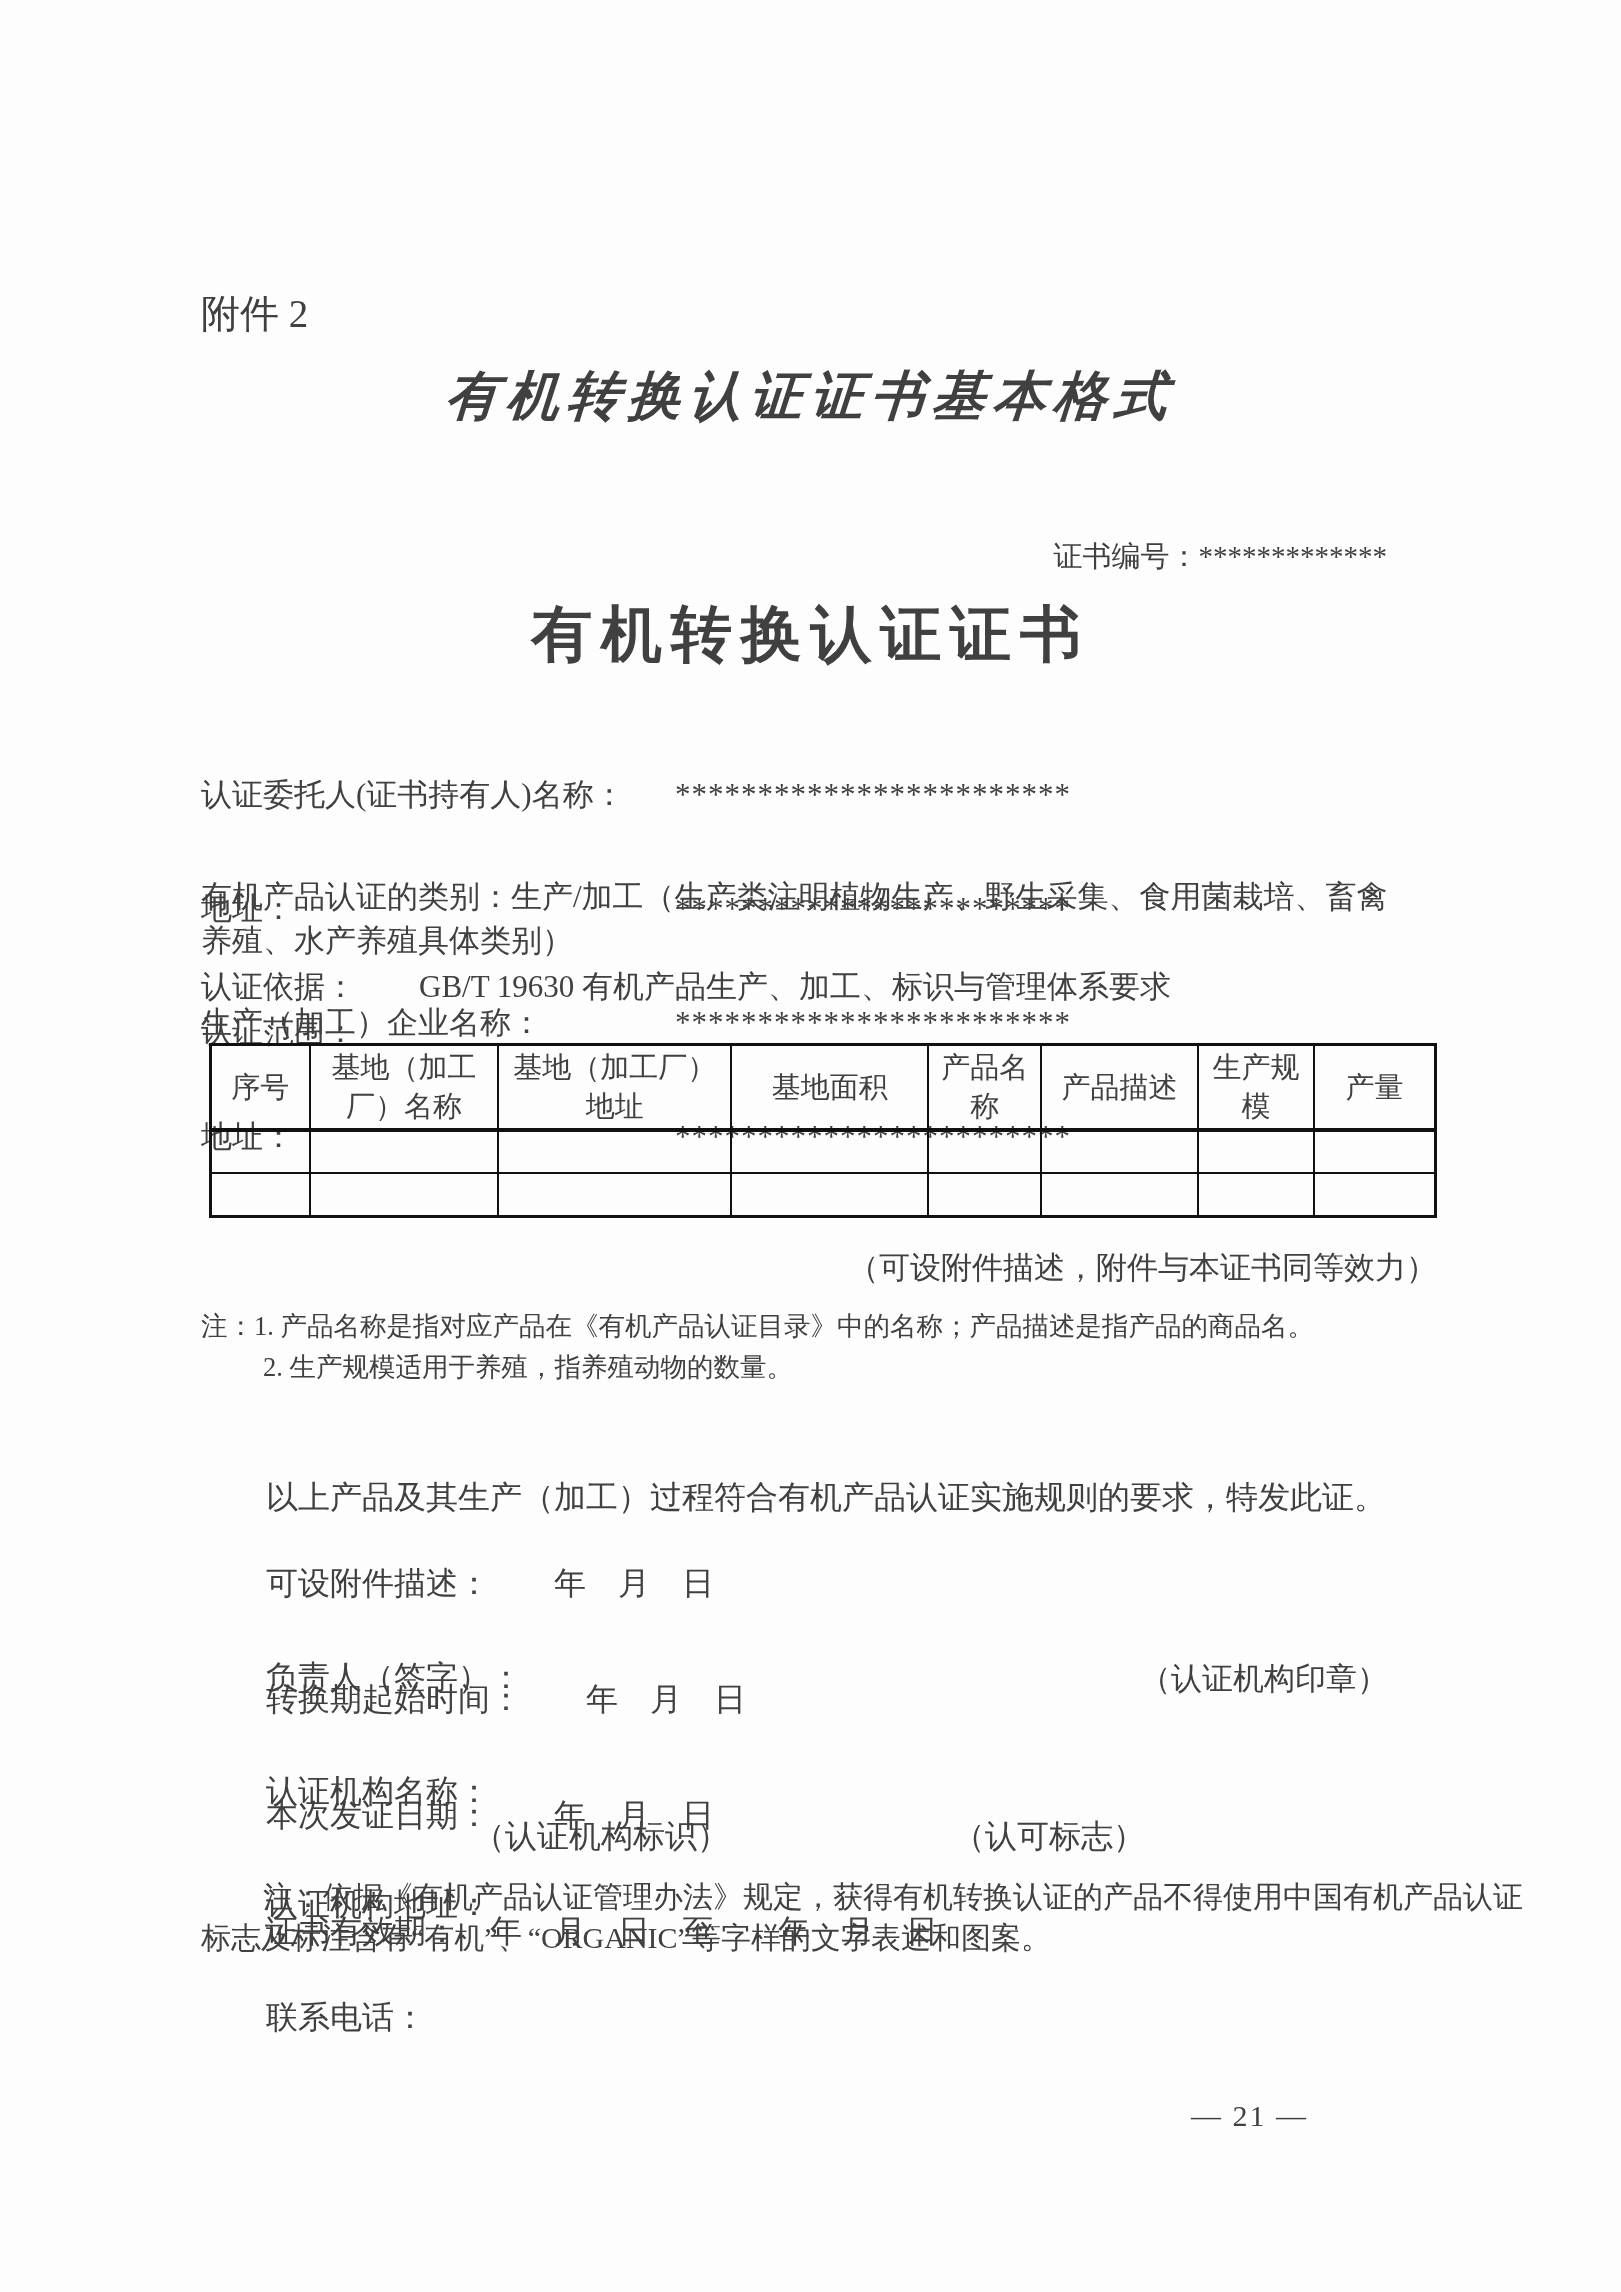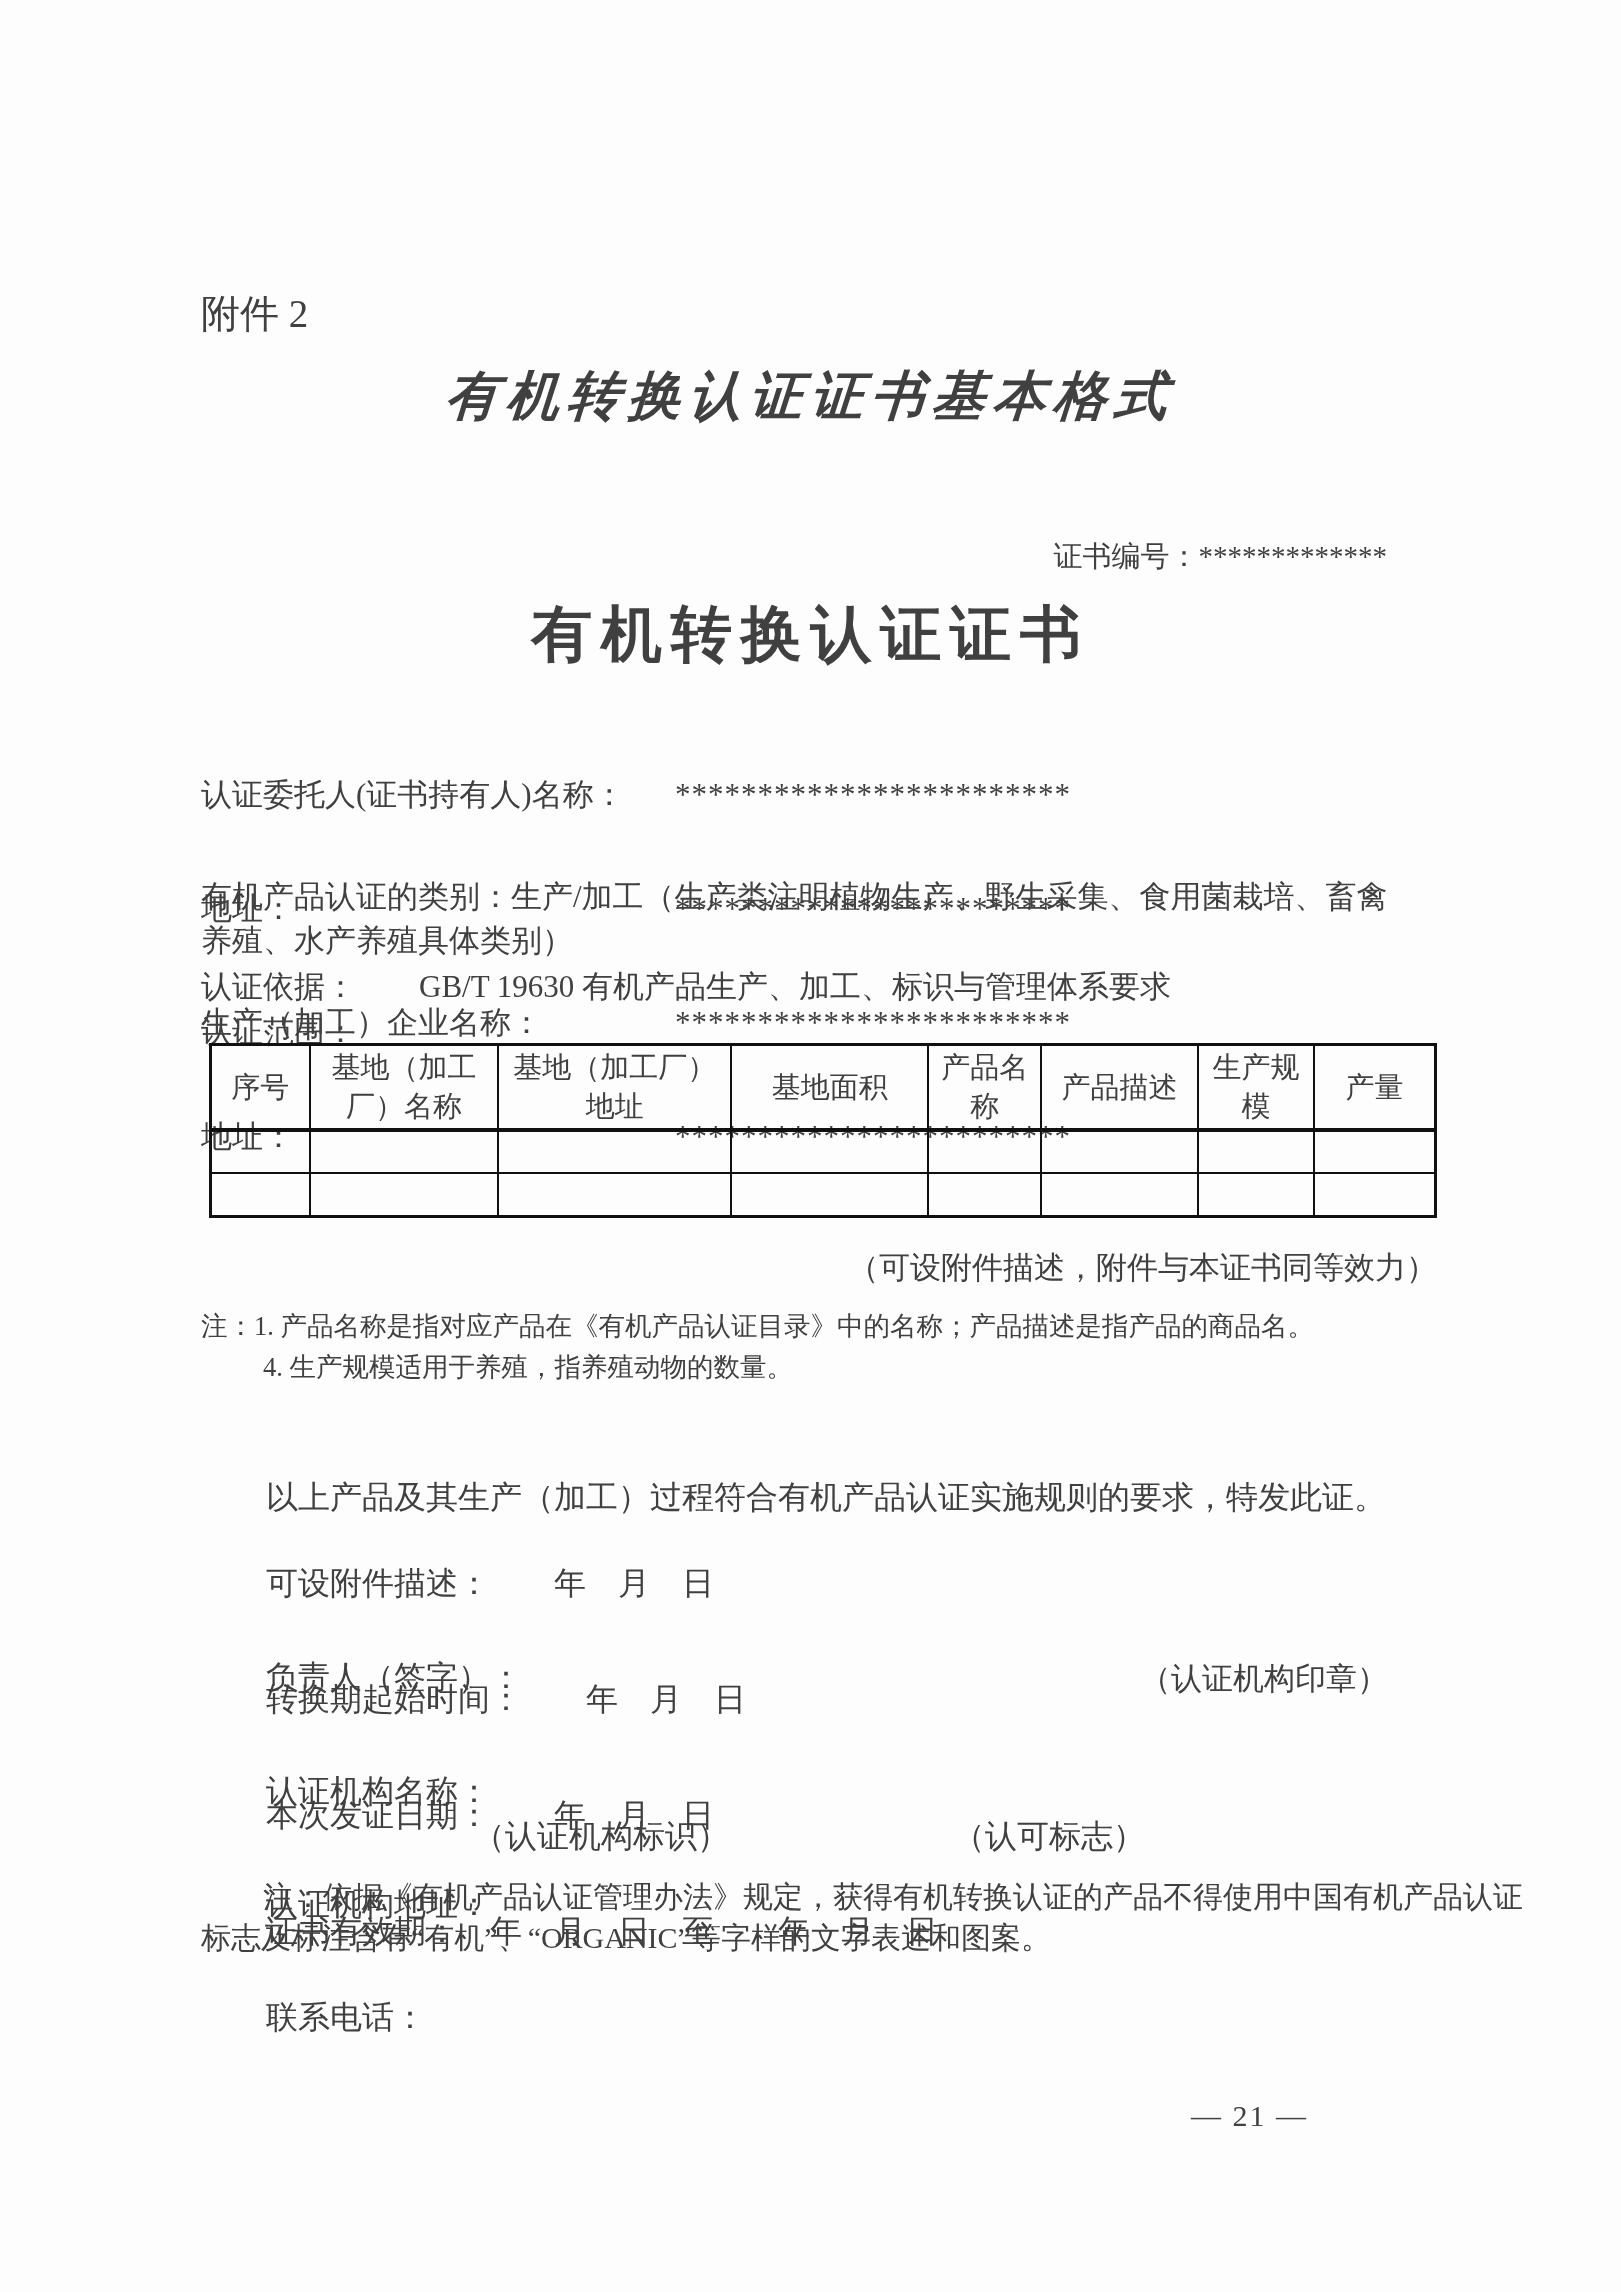--- a/index.html
+++ b/index.html
@@ -162,21 +162,21 @@
         <td></td>
         <td></td>
         <td></td>
       </tr>
     </tbody>
   </table>
 
   <div class="abs attach-note">（可设附件描述，附件与本证书同等效力）</div>
 
   <div class="abs note-1">注：1. 产品名称是指对应产品在《有机产品认证目录》中的名称；产品描述是指产品的商品名。</div>
-  <div class="abs note-2">4. 生产规模适用于养殖，指养殖动物的数量。</div>
+  <div class="abs note-2">2. 生产规模适用于养殖，指养殖动物的数量。</div>
 
   <div class="abs statement">以上产品及其生产（加工）过程符合有机产品认证实施规则的要求，特发此证。</div>
 
   <div class="abs dates">
     <div class="date-line">可设附件描述：　　年　月　日</div>
     <div class="date-line">转换期起始时间：　　年　月　日</div>
     <div class="date-line">本次发证日期：　　年　月　日</div>
     <div class="date-line">证书有效期：　年　月　日　至　　年　月　日</div>
   </div>
 

